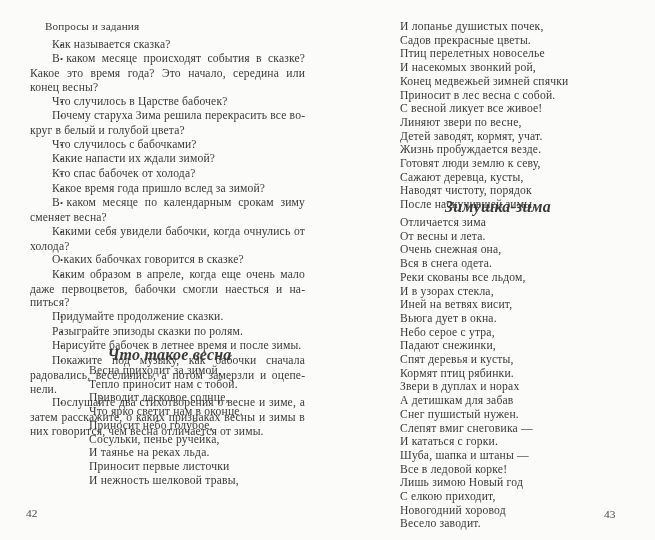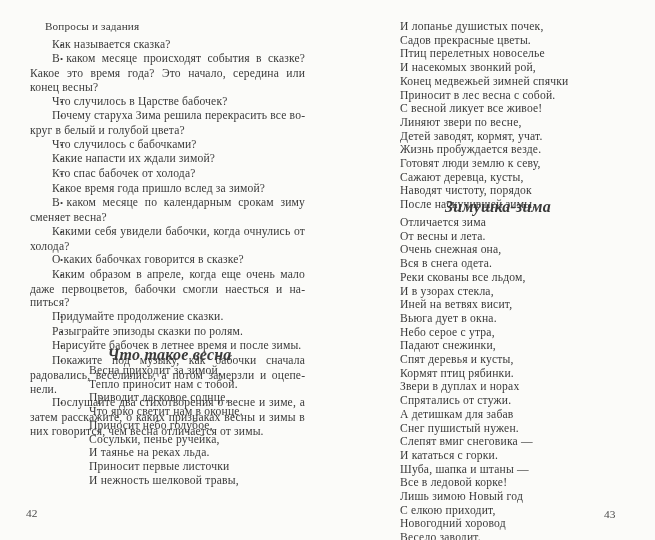--- a/index.html
+++ b/index.html
@@ -173,21 +173,20 @@
         <span class="line">Вся в снега одета.</span>
         <span class="line">Реки скованы все льдом,</span>
         <span class="line">И в узорах стекла,</span>
         <span class="line">Иней на ветвях висит,</span>
         <span class="line">Вьюга дует в окна.</span>
         <span class="line">Небо серое с утра,</span>
         <span class="line">Падают снежинки,</span>
         <span class="line">Спят деревья и кусты,</span>
         <span class="line">Кормят птиц рябинки.</span>
         <span class="line">Звери в дуплах и норах</span>
-        <span class="line">Спрятались от стужи.</span>
         <span class="line">А детишкам для забав</span>
         <span class="line">Снег пушистый нужен.</span>
         <span class="line">Слепят вмиг снеговика —</span>
         <span class="line">И кататься с горки.</span>
         <span class="line">Шуба, шапка и штаны —</span>
         <span class="line">Все в ледовой корке!</span>
         <span class="line">Лишь зимою Новый год</span>
         <span class="line">С елкою приходит,</span>
         <span class="line">Новогодний хоровод</span>
         <span class="line">Весело заводит.</span>

